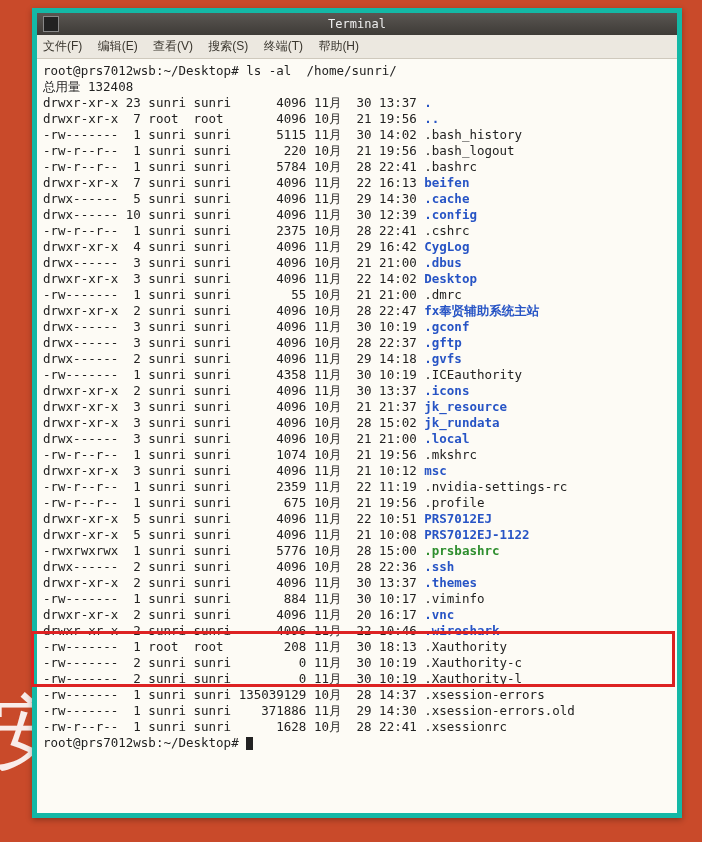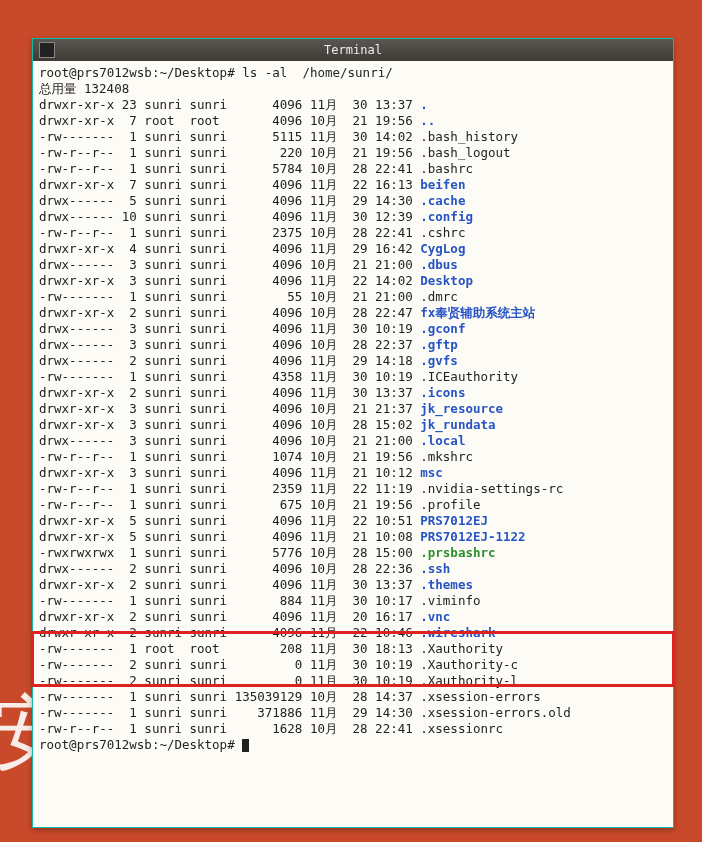--- a/index.html
+++ b/index.html
@@ -9,24 +9,24 @@
     font-family: "DejaVu Sans Mono", "Liberation Mono", monospace;
     font-size: 12.5px;
     width: 702px;
     height: 842px;
     overflow: hidden;
     position: relative;
   }
   .window {
     position: absolute;
     left: 32px;
-    top: 38px;
+    top: 8px;
     width: 640px;
     background: #f0ece4;
-    border: 1px solid #14b8a6;
+    border: 5px solid #14b8a6;
     box-shadow: 0 2px 6px rgba(0,0,0,.3);
   }
   .titlebar {
     background: linear-gradient(#5a5652,#3e3b37);
     color: #eee;
     font-size: 12px;
     height: 22px;
     line-height: 22px;
     text-align: center;
     position: relative;
@@ -45,21 +45,21 @@
     font-size: 12px;
     font-family: sans-serif;
     color: #3a362e;
   }
   .menubar span {
     margin-right: 12px;
   }
   .term {
     background: #fdfbf5;
     color: #222;
-    padding: 4px 6px 22px 6px;
+    padding: 4px 6px 10px 6px;
     line-height: 1.28;
     white-space: pre;
     font-size: 12.5px;
     min-height: 740px;
   }
   .row { display: block; }
   .c-dir  { color: #2754c5; font-weight: 600; }
   .c-exec { color: #2e8e2e; font-weight: 700; }
   .hlbox {
     position: absolute;
@@ -88,17 +88,25 @@
 <body>
 
 <div class="bg-char">安</div>
 
 <div class="window">
   <div class="titlebar">
     <span class="win-icon"></span>
     <span>Terminal</span>
   </div>
 
+  <div class="menubar">
+    <span>文件(F)</span>
+    <span>编辑(E)</span>
+    <span>查看(V)</span>
+    <span>搜索(S)</span>
+    <span>终端(T)</span>
+    <span>帮助(H)</span>
+  </div>
 
   <div class="term" id="term"><span class="row">root@prs7012wsb:~/Desktop# ls -al  /home/sunri/</span><span class="row">总用量 132408</span><span class="row">drwxr-xr-x 23 sunri sunri      4096 11月  30 13:37 <span class="c-dir">.</span></span><span class="row">drwxr-xr-x  7 root  root       4096 10月  21 19:56 <span class="c-dir">..</span></span><span class="row">-rw-------  1 sunri sunri      5115 11月  30 14:02 <span class="">.bash_history</span></span><span class="row">-rw-r--r--  1 sunri sunri       220 10月  21 19:56 <span class="">.bash_logout</span></span><span class="row">-rw-r--r--  1 sunri sunri      5784 10月  28 22:41 <span class="">.bashrc</span></span><span class="row">drwxr-xr-x  7 sunri sunri      4096 11月  22 16:13 <span class="c-dir">beifen</span></span><span class="row">drwx------  5 sunri sunri      4096 11月  29 14:30 <span class="c-dir">.cache</span></span><span class="row">drwx------ 10 sunri sunri      4096 11月  30 12:39 <span class="c-dir">.config</span></span><span class="row">-rw-r--r--  1 sunri sunri      2375 10月  28 22:41 <span class="">.cshrc</span></span><span class="row">drwxr-xr-x  4 sunri sunri      4096 11月  29 16:42 <span class="c-dir">CygLog</span></span><span class="row">drwx------  3 sunri sunri      4096 10月  21 21:00 <span class="c-dir">.dbus</span></span><span class="row">drwxr-xr-x  3 sunri sunri      4096 11月  22 14:02 <span class="c-dir">Desktop</span></span><span class="row">-rw-------  1 sunri sunri        55 10月  21 21:00 <span class="">.dmrc</span></span><span class="row">drwxr-xr-x  2 sunri sunri      4096 10月  28 22:47 <span class="c-dir">fx奉贤辅助系统主站</span></span><span class="row">drwx------  3 sunri sunri      4096 11月  30 10:19 <span class="c-dir">.gconf</span></span><span class="row">drwx------  3 sunri sunri      4096 10月  28 22:37 <span class="c-dir">.gftp</span></span><span class="row">drwx------  2 sunri sunri      4096 11月  29 14:18 <span class="c-dir">.gvfs</span></span><span class="row">-rw-------  1 sunri sunri      4358 11月  30 10:19 <span class="">.ICEauthority</span></span><span class="row">drwxr-xr-x  2 sunri sunri      4096 11月  30 13:37 <span class="c-dir">.icons</span></span><span class="row">drwxr-xr-x  3 sunri sunri      4096 10月  21 21:37 <span class="c-dir">jk_resource</span></span><span class="row">drwxr-xr-x  3 sunri sunri      4096 10月  28 15:02 <span class="c-dir">jk_rundata</span></span><span class="row">drwx------  3 sunri sunri      4096 10月  21 21:00 <span class="c-dir">.local</span></span><span class="row">-rw-r--r--  1 sunri sunri      1074 10月  21 19:56 <span class="">.mkshrc</span></span><span class="row">drwxr-xr-x  3 sunri sunri      4096 11月  21 10:12 <span class="c-dir">msc</span></span><span class="row">-rw-r--r--  1 sunri sunri      2359 11月  22 11:19 <span class="">.nvidia-settings-rc</span></span><span class="row">-rw-r--r--  1 sunri sunri       675 10月  21 19:56 <span class="">.profile</span></span><span class="row">drwxr-xr-x  5 sunri sunri      4096 11月  22 10:51 <span class="c-dir">PRS7012EJ</span></span><span class="row">drwxr-xr-x  5 sunri sunri      4096 11月  21 10:08 <span class="c-dir">PRS7012EJ-1122</span></span><span class="row">-rwxrwxrwx  1 sunri sunri      5776 10月  28 15:00 <span class="c-exec">.prsbashrc</span></span><span class="row">drwx------  2 sunri sunri      4096 10月  28 22:36 <span class="c-dir">.ssh</span></span><span class="row">drwxr-xr-x  2 sunri sunri      4096 11月  30 13:37 <span class="c-dir">.themes</span></span><span class="row">-rw-------  1 sunri sunri       884 11月  30 10:17 <span class="">.viminfo</span></span><span class="row">drwxr-xr-x  2 sunri sunri      4096 11月  20 16:17 <span class="c-dir">.vnc</span></span><span class="row">drwxr-xr-x  2 sunri sunri      4096 11月  22 10:46 <span class="c-dir">.wireshark</span></span><span class="row">-rw-------  1 root  root        208 11月  30 18:13 <span class="">.Xauthority</span></span><span class="row">-rw-------  2 sunri sunri         0 11月  30 10:19 <span class="">.Xauthority-c</span></span><span class="row">-rw-------  2 sunri sunri         0 11月  30 10:19 <span class="">.Xauthority-l</span></span><span class="row">-rw-------  1 sunri sunri 135039129 10月  28 14:37 <span class="">.xsession-errors</span></span><span class="row">-rw-------  1 sunri sunri    371886 11月  29 14:30 <span class="">.xsession-errors.old</span></span><span class="row">-rw-r--r--  1 sunri sunri      1628 10月  28 22:41 <span class="">.xsessionrc</span></span><span class="row">root@prs7012wsb:~/Desktop# <span class="cursor"></span></span></div>
 </div>
 
 <div class="hlbox" id="hlbox" style="left: 31px; top: 631px; width: 638px; height: 50px;"></div>
 
 </body></html>

